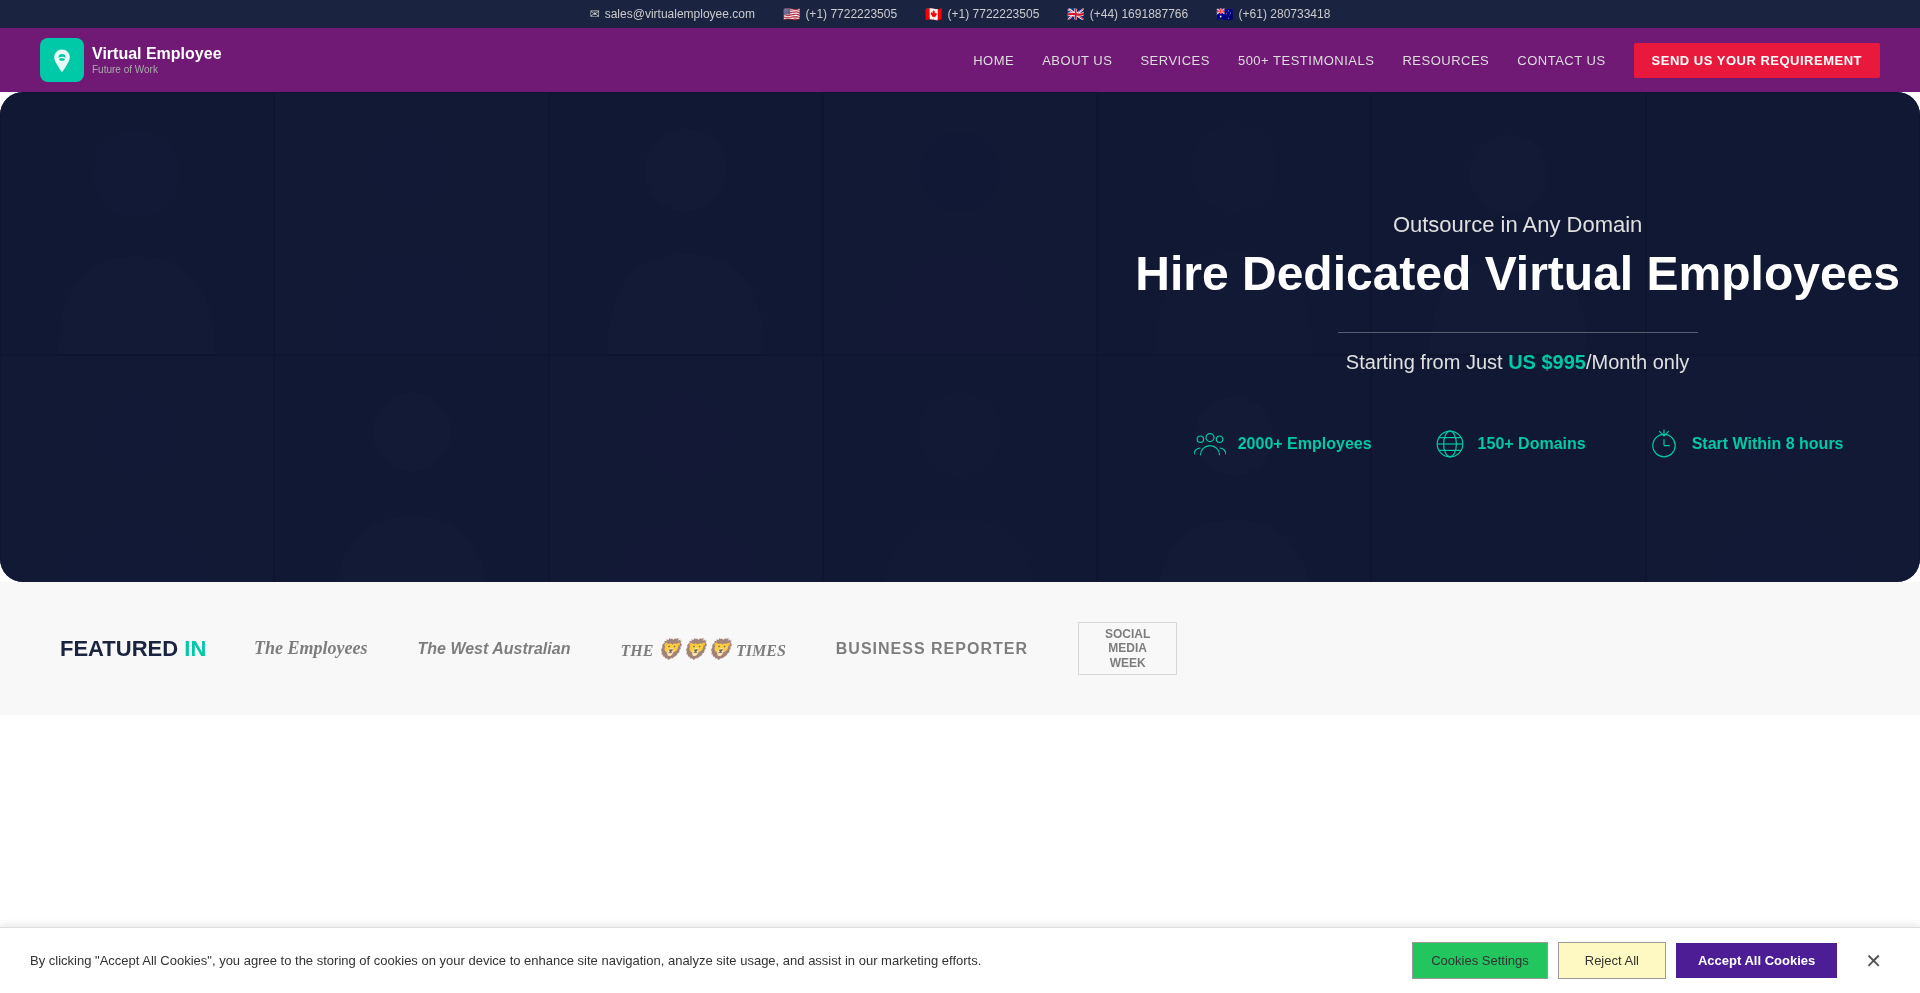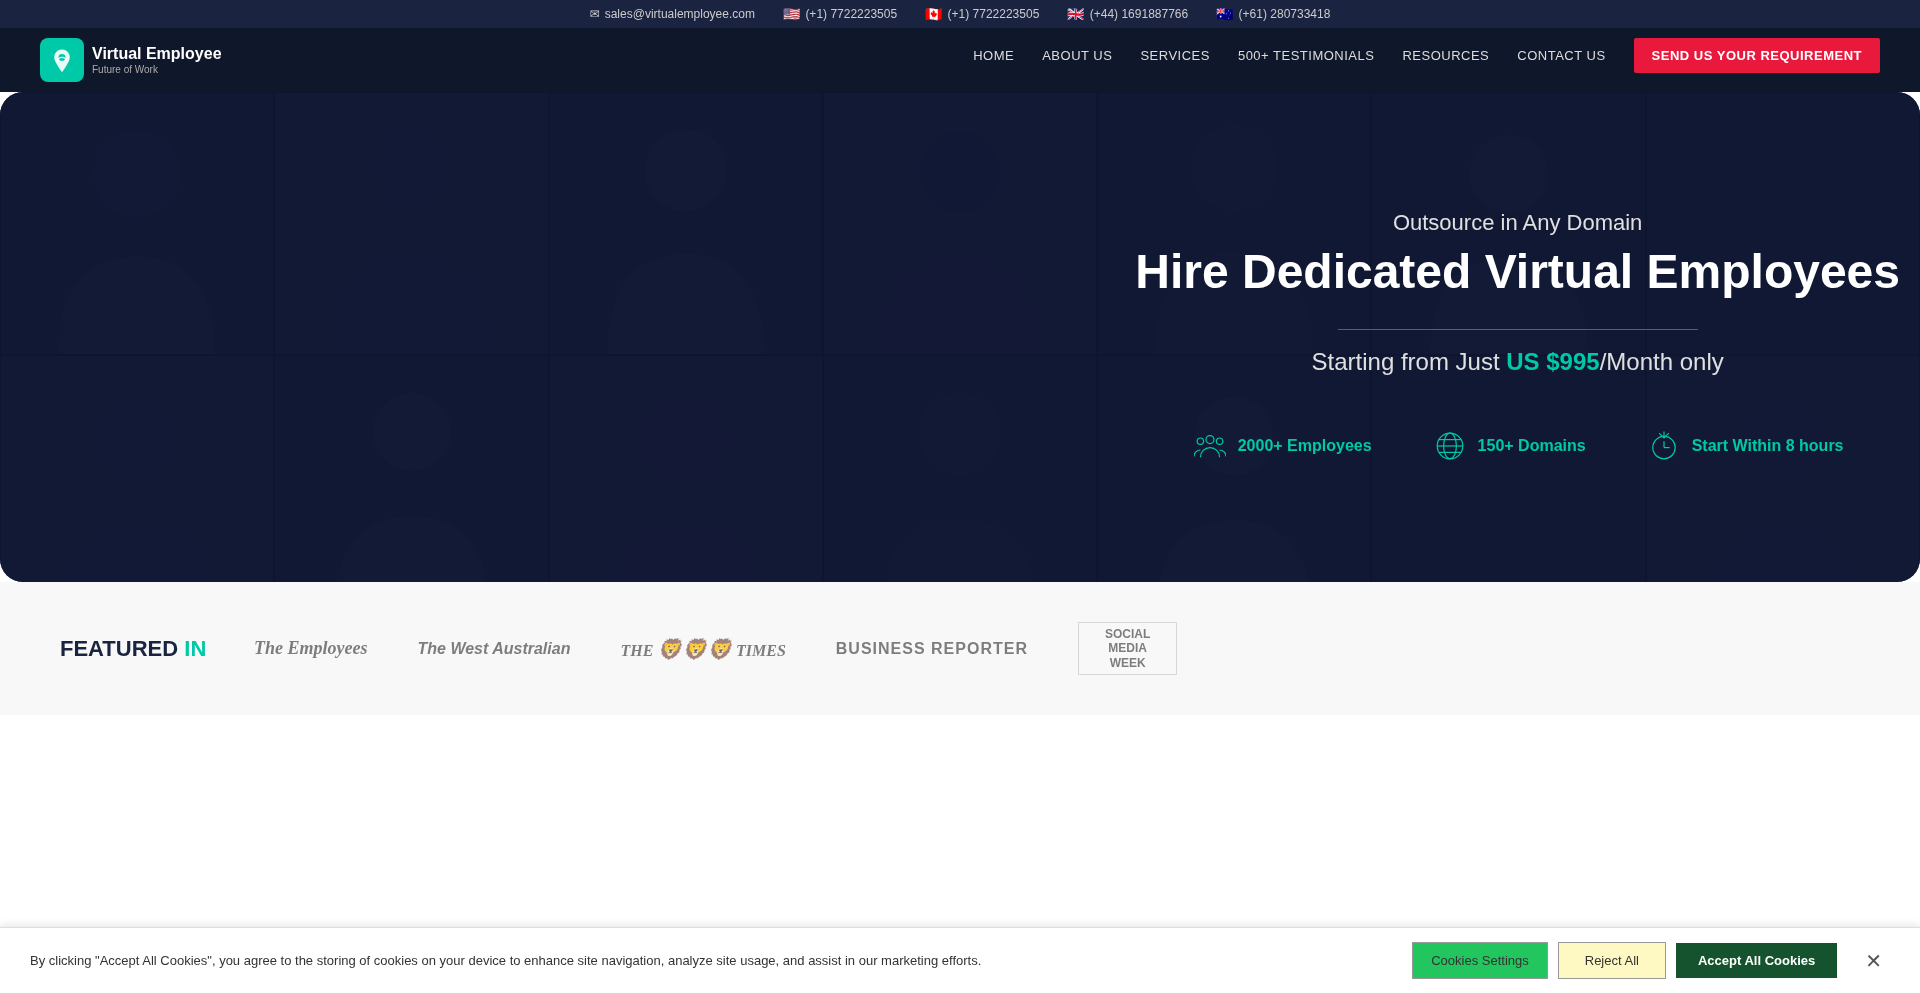--- a/index.html
+++ b/index.html
@@ -18,23 +18,23 @@
     }
     .top-bar-item {
       display: flex;
       align-items: center;
       gap: 5px;
     }
     .flag-emoji { font-size: 14px; }
 
     
     .header {
-      background: #0f172a;
-      display: flex;
-      align-items: flex-start;
+      background: #701a75;
+      display: flex;
+      align-items: center;
       justify-content: space-between;
       padding: 10px 40px;
       position: relative;
     }
     .logo-area {
       display: flex;
       align-items: center;
       gap: 8px;
     }
     .logo-icon {
@@ -144,21 +144,21 @@
       margin-bottom: 30px;
       line-height: 1.15;
     }
     .hero-divider {
       width: 360px;
       height: 1px;
       background: rgba(255,255,255,0.3);
       margin: 0 auto 18px;
     }
     .hero-price {
-      font-size: 24px;
+      font-size: 20px;
       color: #e0e0e0;
       margin-bottom: 52px;
     }
     .hero-price .highlight {
       color: #00c9a7;
       font-weight: bold;
     }
 
     .hero-stats {
       display: flex;
@@ -255,21 +255,21 @@
     }
     .btn-reject-all {
       background: #fef9c3;
       border: 1px solid #999;
       color: #333;
       padding: 10px 26px;
       font-size: 13px;
       cursor: pointer;
     }
     .btn-accept-all {
-      background: #14532d;
+      background: #4c1d95;
       color: #fff;
       border: none;
       padding: 10px 22px;
       font-size: 13px;
       font-weight: bold;
       cursor: pointer;
     }
     .cookie-close {
       background: none;
       border: none;

